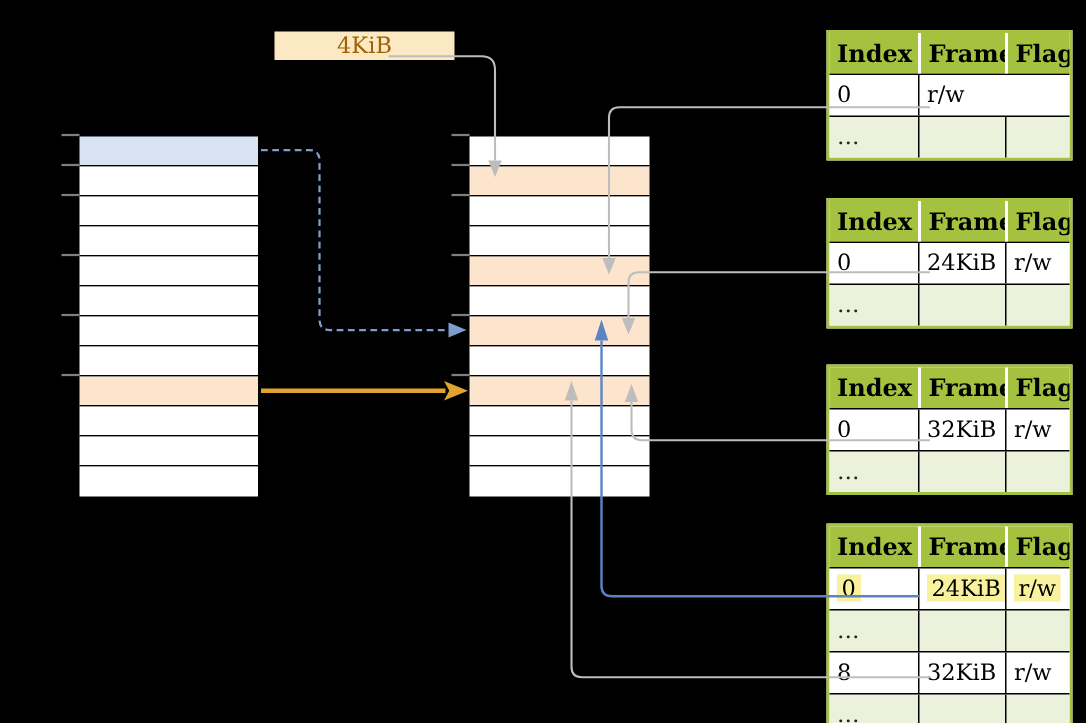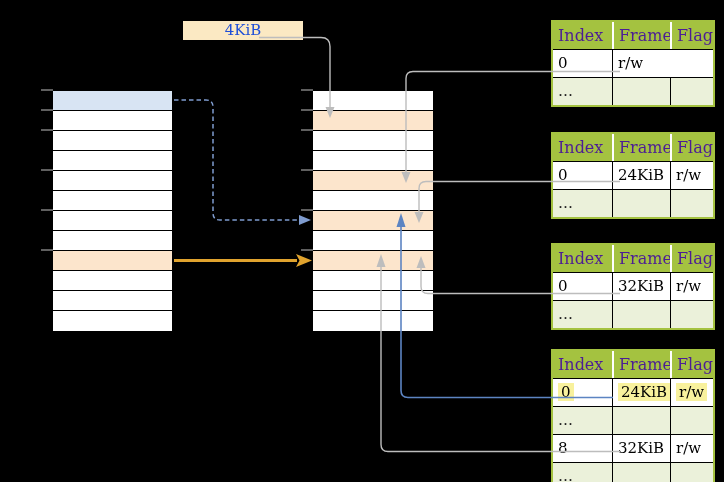--- a/index.html
+++ b/index.html
@@ -22,28 +22,28 @@
   }
   
   .mem-table{position:absolute;border:1px solid #000;}
   #virtual-table{left:52px;top:90px;width:119px;}
   #physical-table{left:312px;top:90px;width:120px;}
   .mem-row{height:19px;background:#fff;border-bottom:1px solid #000;}
   .mem-row:last-child{height:20px;border-bottom:none;}
   
   .size-label{
     position:absolute;left:183px;top:21px;width:120px;height:19px;
-    background:var(--wheat-fill);color:#1d4ed8;font-size:15px;line-height:19px;
+    background:var(--wheat-fill);color:#a16207;font-size:15px;line-height:19px;
     text-align:center;
   }
   
   .ptable{position:absolute;left:551px;width:164px;border:2px solid var(--header-green);box-sizing:border-box;background:#fff;}
   .pt-header{display:flex;height:27px;background:var(--header-green);}
-  .pt-hcell{box-sizing:border-box;line-height:27px;padding-left:5px;color:#4c1d95;
-    font-weight:normal;font-size:16px;border-left:2px solid #fff;overflow:hidden;}
+  .pt-hcell{box-sizing:border-box;line-height:27px;padding-left:5px;color:#000000;
+    font-weight:bold;font-size:16px;border-left:2px solid #fff;overflow:hidden;}
   .pt-hcell:first-child{border-left:none;}
   .pt-row{display:flex;height:27px;border-top:1px solid #000;background:#fff;}
   .pt-row.shaded{background:var(--row-green-light);}
   .pt-cell{box-sizing:border-box;line-height:26px;padding-left:5px;color:#000;
     font-size:15px;border-left:1px solid #000;overflow:hidden;}
   .pt-cell:first-child{border-left:none;}
   .c0{width:59px;} .c1{width:58px;} .c2{width:47px;flex:1;}
   .pt-row .ellipsis{color:#222;letter-spacing:1px;}
   mark.hl{background:var(--yellow-highlight);color:#000;padding:0 3px;}
   

